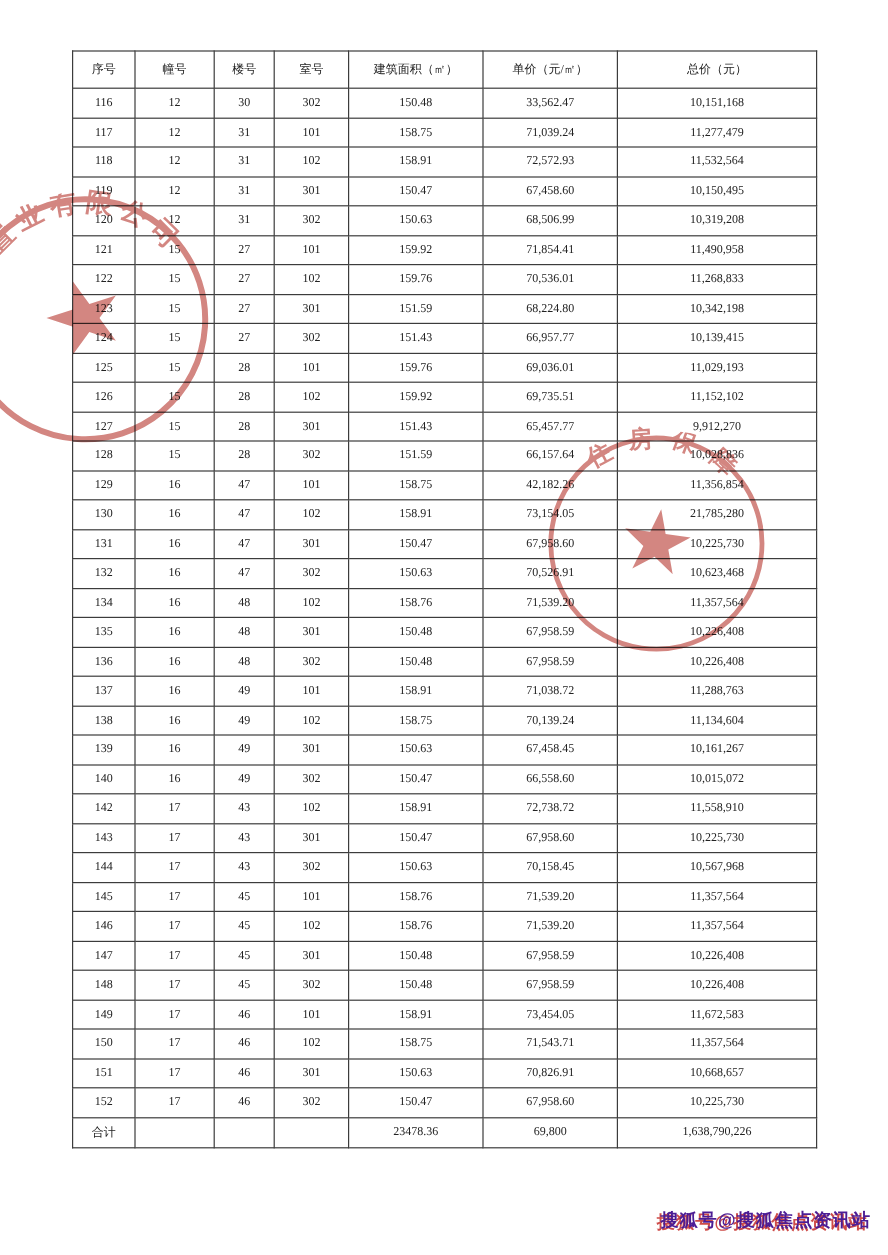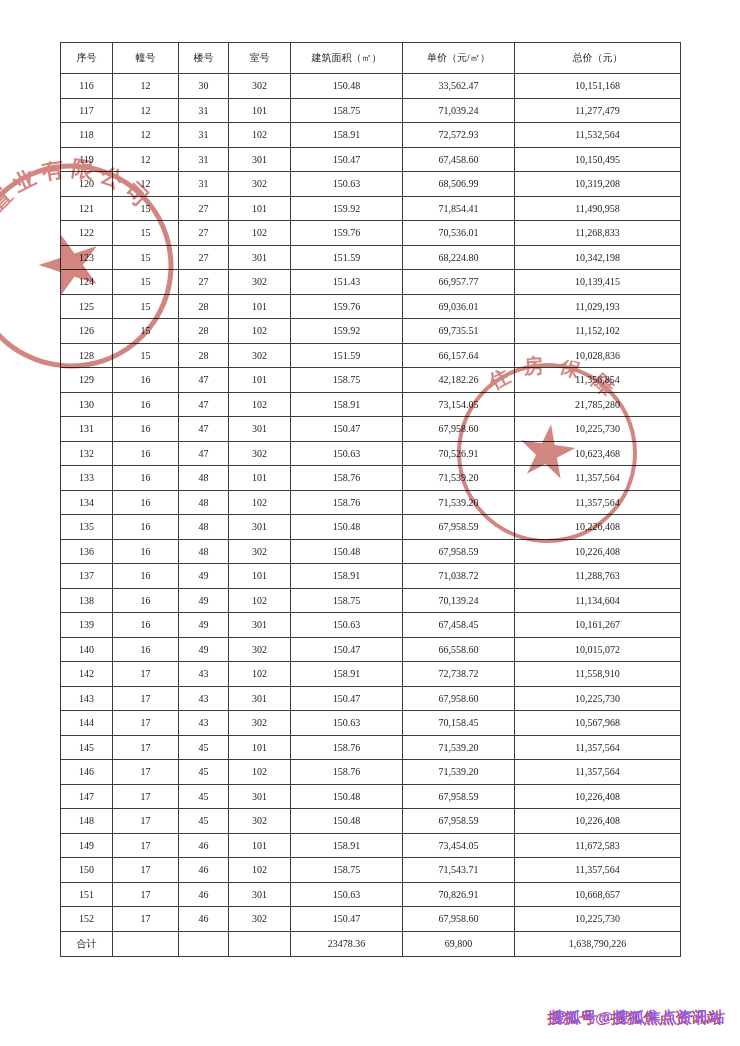--- a/index.html
+++ b/index.html
@@ -42,21 +42,21 @@
     font-weight:bold;
   }
   .seal-left{left:-35px;top:160px;transform:rotate(-18deg);}
   .seal-right{left:452px;top:358px;transform:rotate(8deg);}
   .watermark{
     position:absolute;
     right:14px;top:1008px;
     font-size:15px;
     font-weight:bold;
     letter-spacing:1px;
-    color:#8b5cf6;
+    color:#4c1d95;
     text-shadow:-3px 1px 0 rgba(196,44,40,0.85);
     font-family:"Liberation Sans","DejaVu Sans",sans-serif;
   }
 </style>
 </head>
 <body>
 
 <div class="page" data-name="document-page">
 
   <table class="price" data-name="price-table">
@@ -174,20 +174,29 @@
         <tr data-name="table-row">
           <td data-name="table-cell">126</td>
           <td data-name="table-cell">15</td>
           <td data-name="table-cell">28</td>
           <td data-name="table-cell">102</td>
           <td data-name="table-cell">159.92</td>
           <td data-name="table-cell">69,735.51</td>
           <td data-name="table-cell">11,152,102</td>
         </tr>
         <tr data-name="table-row">
+          <td data-name="table-cell">127</td>
+          <td data-name="table-cell">15</td>
+          <td data-name="table-cell">28</td>
+          <td data-name="table-cell">301</td>
+          <td data-name="table-cell">151.43</td>
+          <td data-name="table-cell">65,457.77</td>
+          <td data-name="table-cell">9,912,270</td>
+        </tr>
+        <tr data-name="table-row">
           <td data-name="table-cell">128</td>
           <td data-name="table-cell">15</td>
           <td data-name="table-cell">28</td>
           <td data-name="table-cell">302</td>
           <td data-name="table-cell">151.59</td>
           <td data-name="table-cell">66,157.64</td>
           <td data-name="table-cell">10,028,836</td>
         </tr>
         <tr data-name="table-row">
           <td data-name="table-cell">129</td>
@@ -217,29 +226,20 @@
           <td data-name="table-cell">10,225,730</td>
         </tr>
         <tr data-name="table-row">
           <td data-name="table-cell">132</td>
           <td data-name="table-cell">16</td>
           <td data-name="table-cell">47</td>
           <td data-name="table-cell">302</td>
           <td data-name="table-cell">150.63</td>
           <td data-name="table-cell">70,526.91</td>
           <td data-name="table-cell">10,623,468</td>
-        </tr>
-        <tr data-name="table-row">
-          <td data-name="table-cell">133</td>
-          <td data-name="table-cell">16</td>
-          <td data-name="table-cell">48</td>
-          <td data-name="table-cell">101</td>
-          <td data-name="table-cell">158.76</td>
-          <td data-name="table-cell">71,539.20</td>
-          <td data-name="table-cell">11,357,564</td>
         </tr>
         <tr data-name="table-row">
           <td data-name="table-cell">134</td>
           <td data-name="table-cell">16</td>
           <td data-name="table-cell">48</td>
           <td data-name="table-cell">102</td>
           <td data-name="table-cell">158.76</td>
           <td data-name="table-cell">71,539.20</td>
           <td data-name="table-cell">11,357,564</td>
         </tr>

